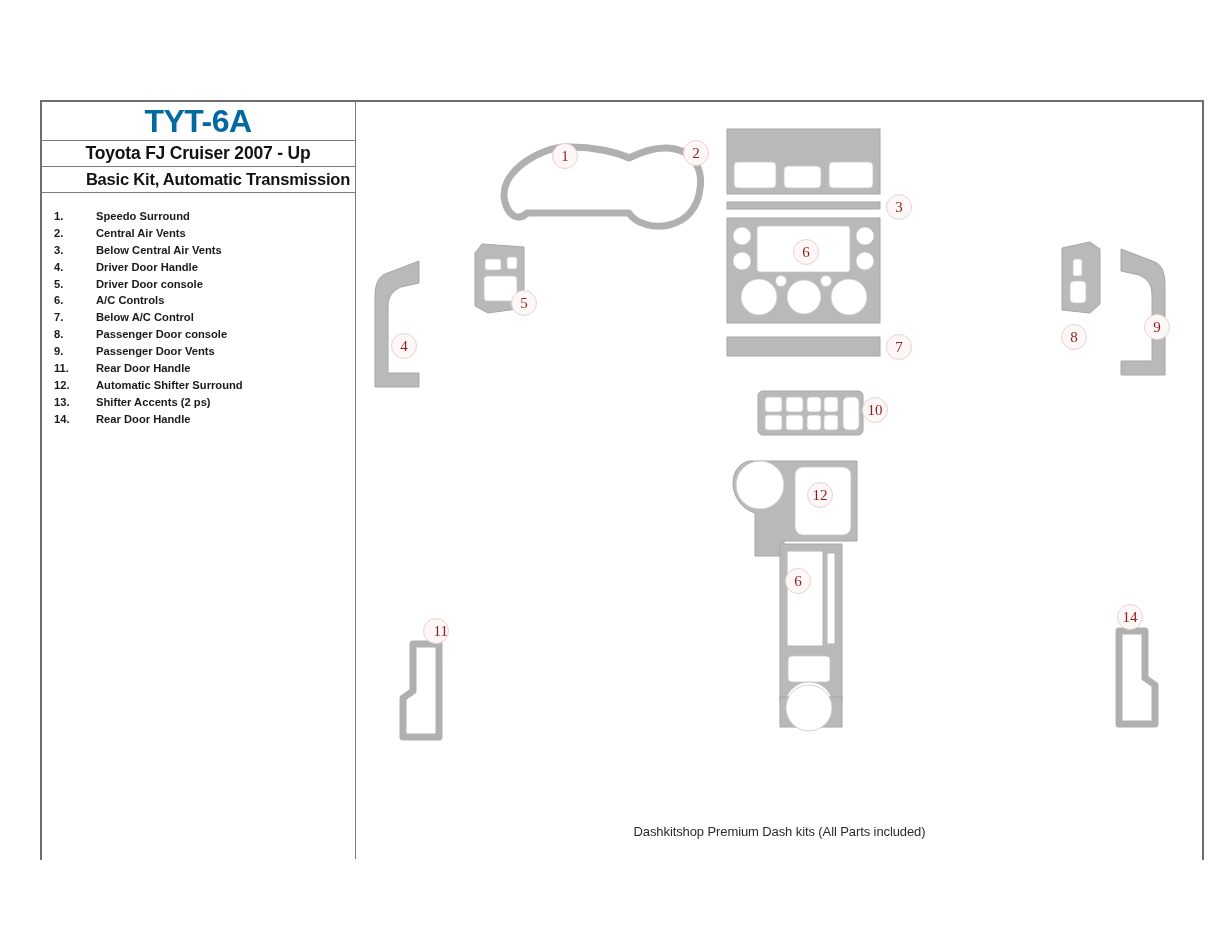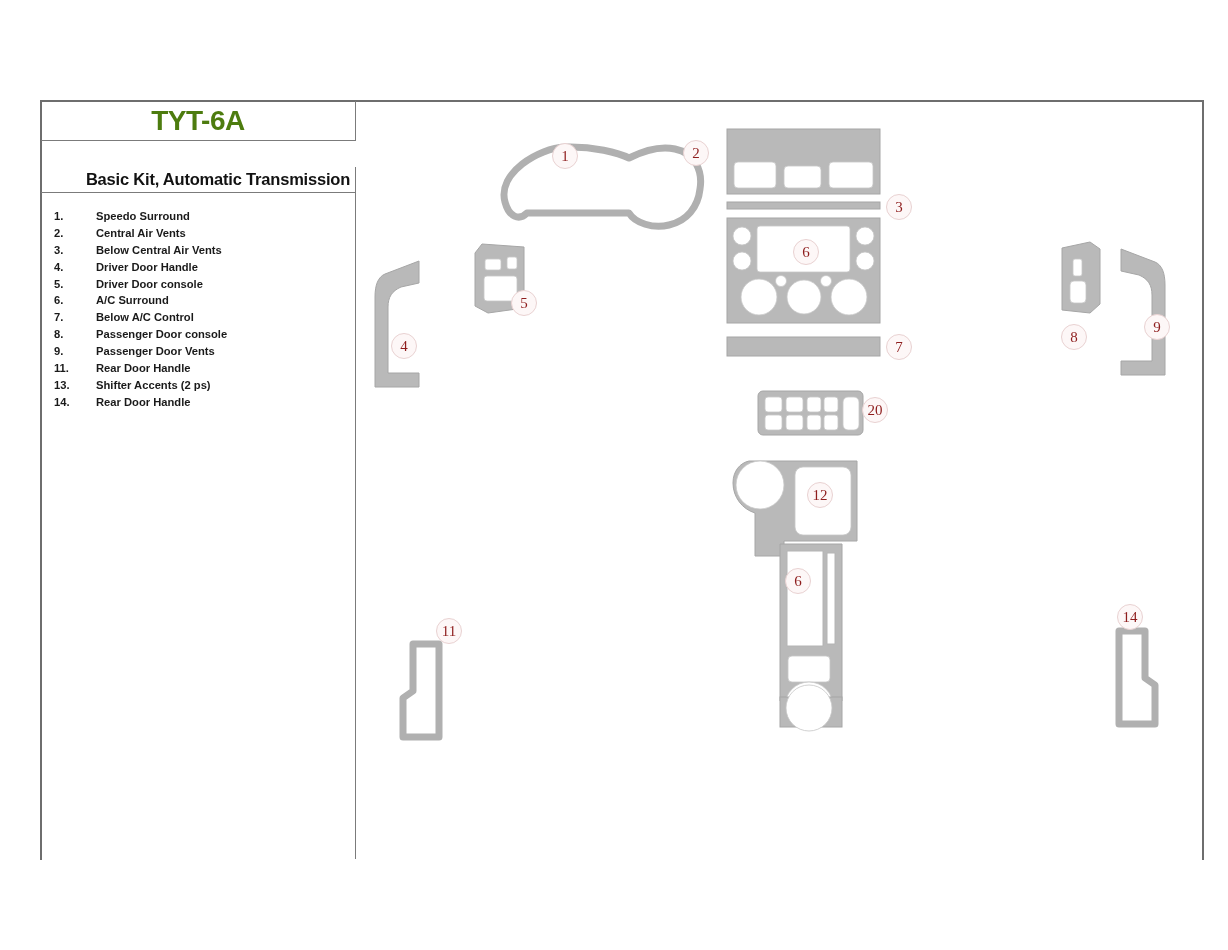--- a/index.html
+++ b/index.html
@@ -49,22 +49,22 @@
     align-items: center;
     justify-content: center;
   }
   .cell-code   { top: 0px;  height: 40px; }
   .cell-model  { top: 40px; height: 26px; }
   .cell-kit    { top: 66px; height: 26px; padding-left: 40px; }
   .cell-list   { top: 92px; height: 666px; border-bottom: none;
                  display: block; text-align: left; }
 
   .code-text {
-    color: #4d7c0f;
-    font-size: 28px;
+    color: #0369a1;
+    font-size: 32px;
     font-weight: bold;
     letter-spacing: -0.5px;
     line-height: 1;
     font-family: "Liberation Sans", sans-serif;
   }
   .model-text {
     color: #121212;
     font-size: 17.5px;
     font-weight: bold;
     letter-spacing: -0.2px;
@@ -146,20 +146,23 @@
   <div class="frame-line frame-top"></div>
   <div class="frame-line frame-left"></div>
   <div class="frame-line frame-right"></div>
 
   <div class="legend-panel">
 
     <div class="legend-cell cell-code">
       <span class="code-text">TYT-6A</span>
     </div>
 
+    <div class="legend-cell cell-model">
+      <span class="model-text">Toyota FJ Cruiser 2007 - Up</span>
+    </div>
 
     <div class="legend-cell cell-kit">
       <span class="kit-text">Basic Kit, Automatic Transmission</span>
     </div>
 
     <div class="legend-cell cell-list">
       <ul class="legend-list" id="legend-list">
           <li class="legend-row">
             <span class="legend-num">1.</span>
             <span class="legend-label">Speedo Surround</span>
@@ -175,37 +178,41 @@
           <li class="legend-row">
             <span class="legend-num">4.</span>
             <span class="legend-label">Driver Door Handle</span>
           </li>
           <li class="legend-row">
             <span class="legend-num">5.</span>
             <span class="legend-label">Driver Door console</span>
           </li>
           <li class="legend-row">
             <span class="legend-num">6.</span>
-            <span class="legend-label">A/C Surround</span>
+            <span class="legend-label">A/C Controls</span>
           </li>
           <li class="legend-row">
             <span class="legend-num">7.</span>
             <span class="legend-label">Below A/C Control</span>
           </li>
           <li class="legend-row">
             <span class="legend-num">8.</span>
             <span class="legend-label">Passenger Door console</span>
           </li>
           <li class="legend-row">
             <span class="legend-num">9.</span>
             <span class="legend-label">Passenger Door Vents</span>
           </li>
           <li class="legend-row">
             <span class="legend-num">11.</span>
             <span class="legend-label">Rear Door Handle</span>
+          </li>
+          <li class="legend-row">
+            <span class="legend-num">12.</span>
+            <span class="legend-label">Automatic Shifter Surround</span>
           </li>
           <li class="legend-row">
             <span class="legend-num">13.</span>
             <span class="legend-label">Shifter Accents (2 ps)</span>
           </li>
           <li class="legend-row">
             <span class="legend-num">14.</span>
             <span class="legend-label">Rear Door Handle</span>
           </li>
         </ul>
@@ -386,21 +393,22 @@
     <div id="callout-layer">
         <div class="callout" style="left: 208px; top: 55px;">1</div>
         <div class="callout" style="left: 339px; top: 52px;">2</div>
         <div class="callout" style="left: 542px; top: 106px;">3</div>
         <div class="callout" style="left: 47px; top: 245px;">4</div>
         <div class="callout" style="left: 167px; top: 202px;">5</div>
         <div class="callout" style="left: 449px; top: 151px;">6</div>
         <div class="callout" style="left: 542px; top: 246px;">7</div>
         <div class="callout" style="left: 717px; top: 236px;">8</div>
         <div class="callout" style="left: 800px; top: 226px;">9</div>
-        <div class="callout" style="left: 518px; top: 309px;">20</div>
-        <div class="callout" style="left: 92px; top: 530px;">11</div>
+        <div class="callout" style="left: 518px; top: 309px;">10</div>
+        <div class="callout" style="left: 79px; top: 530px; text-align: right;">11</div>
         <div class="callout" style="left: 463px; top: 394px;">12</div>
         <div class="callout" style="left: 441px; top: 480px;">6</div>
         <div class="callout" style="left: 773px; top: 516px;">14</div>
       </div>
 
+    <div class="footer-note">Dashkitshop Premium Dash kits (All Parts included)</div>
   </div>
 </div>
 
 </body></html>

